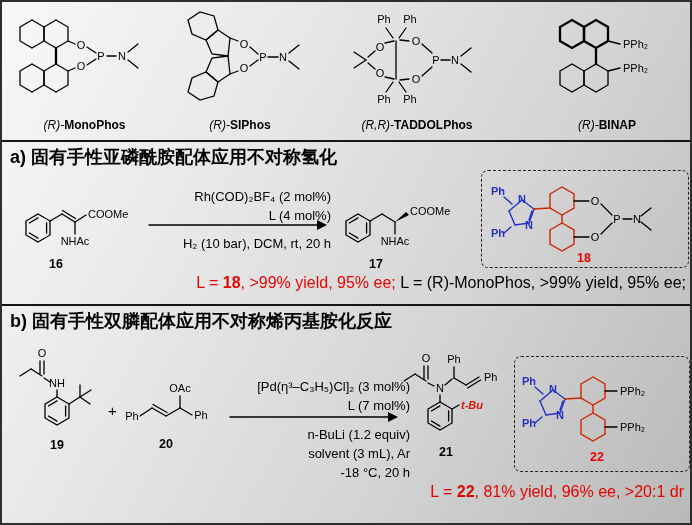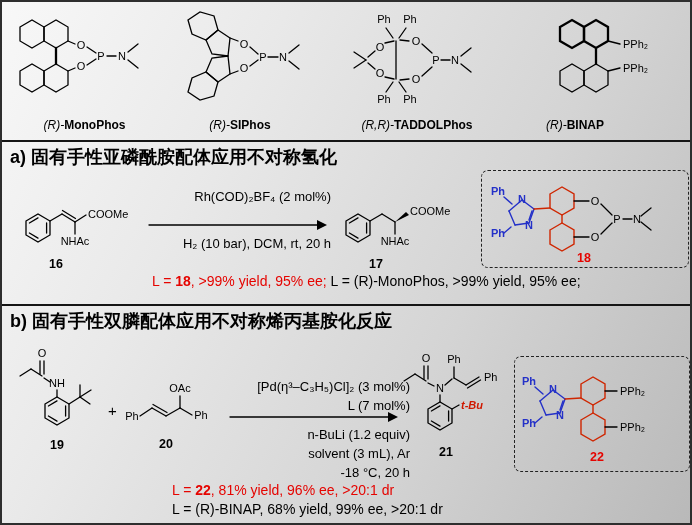--- a/index.html
+++ b/index.html
@@ -5,21 +5,21 @@
   *{margin:0;padding:0;box-sizing:border-box}
   body{font-family:"Liberation Sans",sans-serif;background:#888;}
   #fig{position:relative;width:692px;height:525px;border:2px solid #2e2e2e;overflow:hidden;
        background:linear-gradient(118deg,#f8f8f8 0%,#e9e9e9 30%,#d4d4d4 65%,#b9b9b9 100%);}
   .divider{position:absolute;left:0;width:100%;height:2px;background:#151515}
   .lig-label{position:absolute;font-size:12px;color:#000;text-align:center}
   .lig-label .stereo{font-style:italic}
   .lig-label .lname{font-weight:bold}
   .heading{position:absolute;font-size:18px;font-weight:bold;color:#000;white-space:nowrap}
   .cond{position:absolute;font-size:13px;color:#000;text-align:right;line-height:1.45}
-  .results{position:absolute;font-size:14px;color:#000;text-align:left;line-height:1.35}
+  .results{position:absolute;font-size:16px;color:#000;text-align:right;line-height:1.35}
   .red{color:#e50400}
   .b{font-weight:bold}
   .plus{position:absolute;font-size:15px;color:#000}
   svg.struct{position:absolute;overflow:visible}
   svg text{font-family:"Liberation Sans",sans-serif;font-size:11px;fill:#000}
   text.num{font-weight:bold;font-size:12.5px}
   text.rednum{fill:#e50400;font-weight:bold;font-size:12.5px}
   text.blue{fill:#2431c8;font-weight:bold}
   text.redtbu{fill:#cf1900;font-weight:bold;font-style:italic}
   .bond{stroke:#000;stroke-width:1.3;fill:none;stroke-linecap:round}
@@ -123,21 +123,21 @@
       <polygon class="bondb" points="34,17 46,10 58,17 58,31 46,38 34,31"></polygon>
       <polygon class="bond" points="10,61 22,54 34,61 34,75 22,82 10,75"></polygon>
       <polygon class="bond" points="34,61 46,54 58,61 58,75 46,82 34,75"></polygon>
       <line class="bondb" x1="46" y1="38" x2="46" y2="54"></line>
       <line class="bond" x1="58" y1="31" x2="70" y2="34"></line>
       <line class="bond" x1="58" y1="61" x2="70" y2="58"></line>
     </g>
     <text x="73" y="38" text-anchor="start">PPh₂</text>
     <text x="73" y="62" text-anchor="start">PPh₂</text>
   </svg>
-  <div class="lig-label" style="left:498px;top:116px;width:150px">
+  <div class="lig-label" style="left:530px;top:116px;width:150px">
     <span class="stereo">(R)-</span><span class="lname">BINAP</span>
   </div>
 
   <div class="divider" style="top:138px"></div>
 
   <div class="heading" style="left:8px;top:143px">a) 固有手性亚磷酰胺配体应用不对称氢化</div>
 
   <svg class="struct" style="left:14px;top:180px" width="125" height="90" viewBox="0 0 125 90">
     <g>
       <polygon class="bond" points="10,39 22,32 34,39 34,53 22,60 10,53"></polygon>
@@ -150,20 +150,21 @@
       <line class="bond" x1="59" y1="40" x2="70" y2="33"></line>
       <line class="bond" x1="59" y1="40" x2="59" y2="52"></line>
     </g>
     <text x="72" y="36" text-anchor="start">COOMe</text>
     <text x="59" y="63" text-anchor="middle">NHAc</text>
     <text class="num" x="40" y="86" text-anchor="middle">16</text>
   </svg>
 
   <div class="cond" style="left:143px;top:186px;width:186px">
     <div>Rh(COD)₂BF₄ (2 mol%)</div>
+    <div>L (4 mol%)</div>
   </div>
   <svg class="struct" style="left:145px;top:217px" width="182" height="12" viewBox="0 0 182 12">
     <line class="bond" x1="2" y1="6" x2="170" y2="6"></line>
     <polygon class="wedge" points="170,1 180,6 170,11"></polygon>
   </svg>
   <div class="cond" style="left:143px;top:233px;width:186px">H₂ (10 bar), DCM, rt, 20 h</div>
 
   <svg class="struct" style="left:334px;top:180px" width="125" height="90" viewBox="0 0 125 90">
     <g>
       <polygon class="bond" points="10,39 22,32 34,39 34,53 22,60 10,53"></polygon>
@@ -338,16 +339,15 @@
       <text x="103" y="36" text-anchor="start">PPh₂</text>
       <text x="103" y="72" text-anchor="start">PPh₂</text>
       <text class="rednum" x="80" y="102" text-anchor="middle">22</text>
     </svg>
   </div>
 
   <div class="results" style="left:170px;right:6px;top:479px">
     <div>
       <span class="red">L = </span><span class="red b">22</span><span class="red">, 81% yield, 96% ee, &gt;20:1 dr</span>
     </div>
-    <div>L = (R)-BINAP, 68% yield, 99% ee, &gt;20:1 dr</div>
   </div>
 
 </div>
 
 </body></html>

